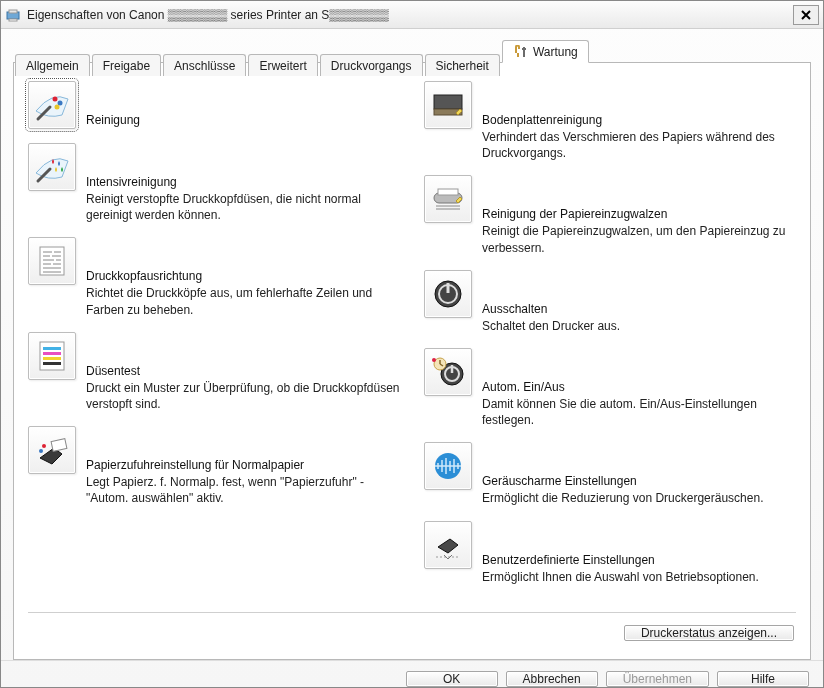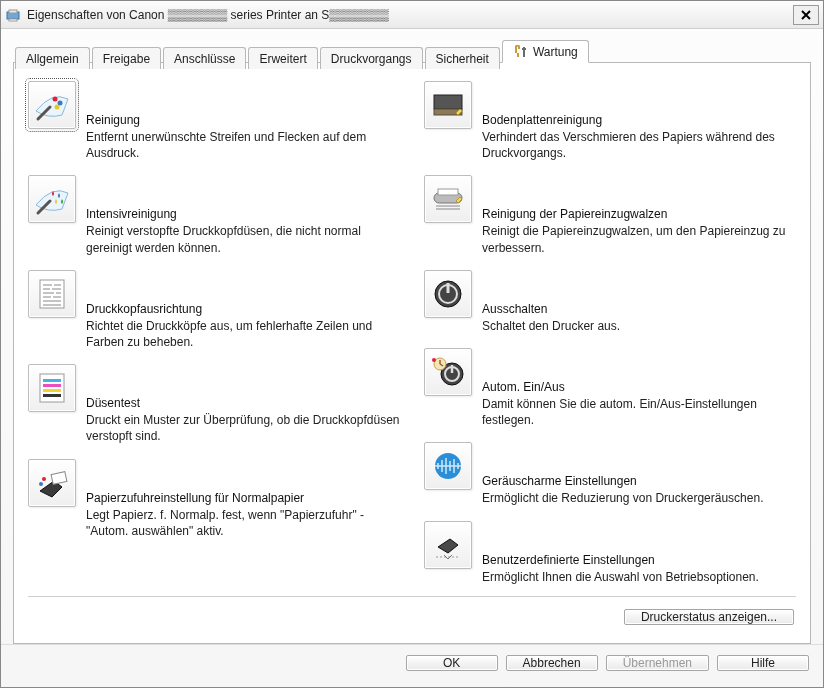--- a/index.html
+++ b/index.html
@@ -57,21 +57,21 @@
 .tab {
   padding: 4px 10px 3px 10px;
   border: 1px solid #b8b8b8;
   border-bottom: none;
   background: #f6f6f6;
   margin-right: 2px;
   font-size: 12px;
   color: #222;
   cursor: pointer;
   position: relative;
-  top: 7px;
+  top: 14px;
   border-radius: 3px 3px 0 0;
   display: flex;
   align-items: center;
   gap: 4px;
 }
 .tab.active {
   background: #fff;
   top: 1px;
   border-bottom: 1px solid #fff;
   z-index: 2;
@@ -137,21 +137,21 @@
   box-shadow: inset 0 0 0 1px #fff;
 }
 .btn.disabled {
   color: #9a9a9a;
   cursor: default;
 }
 .dialog-buttons {
   display: flex;
   justify-content: flex-end;
   gap: 8px;
-  padding: 10px 14px 16px 0;
+  padding: 10px 14px 0 0;
   border-top: 1px solid #dedede;
 }
 .dialog-buttons .btn { min-width: 92px; }
 
 .tool-icon svg { display: block; }
 </style>
 </head>
 <body>
 
 <div class="window">
@@ -214,21 +214,20 @@
               <svg width="40" height="40" viewBox="0 0 40 40">
                 <path d="M4 26 Q20 6 36 14 L30 30 Q16 34 4 26 Z" fill="#eaf4fb" stroke="#88b8da"></path>
                 <path d="M6 34 L18 22" stroke="#555" stroke-width="3" stroke-linecap="round"></path>
                 <circle cx="23" cy="14" r="2.5" fill="#d23"></circle>
                 <circle cx="28" cy="18" r="2.5" fill="#3a78c2"></circle>
                 <circle cx="25" cy="22" r="2.5" fill="#e8c62a"></circle>
               </svg>
             </button>
             <div class="item-text">
               <div class="item-title">Reinigung</div>
-              <div class="item-desc">Entfernt unerwünschte Streifen und Flecken auf dem Ausdruck.</div>
             </div>
           </div>
 
           <div class="item">
             <button class="icon-btn">
               <svg width="40" height="40" viewBox="0 0 40 40">
                 <path d="M4 26 Q20 6 36 14 L30 30 Q16 34 4 26 Z" fill="#eaf4fb" stroke="#88b8da"></path>
                 <path d="M6 34 L18 22" stroke="#555" stroke-width="3" stroke-linecap="round"></path>
                 <path d="M21 12 q2 3 0 5 q-2 -2 0 -5" fill="#d23"></path>
                 <path d="M27 14 q2 3 0 5 q-2 -2 0 -5" fill="#3a78c2"></path>

